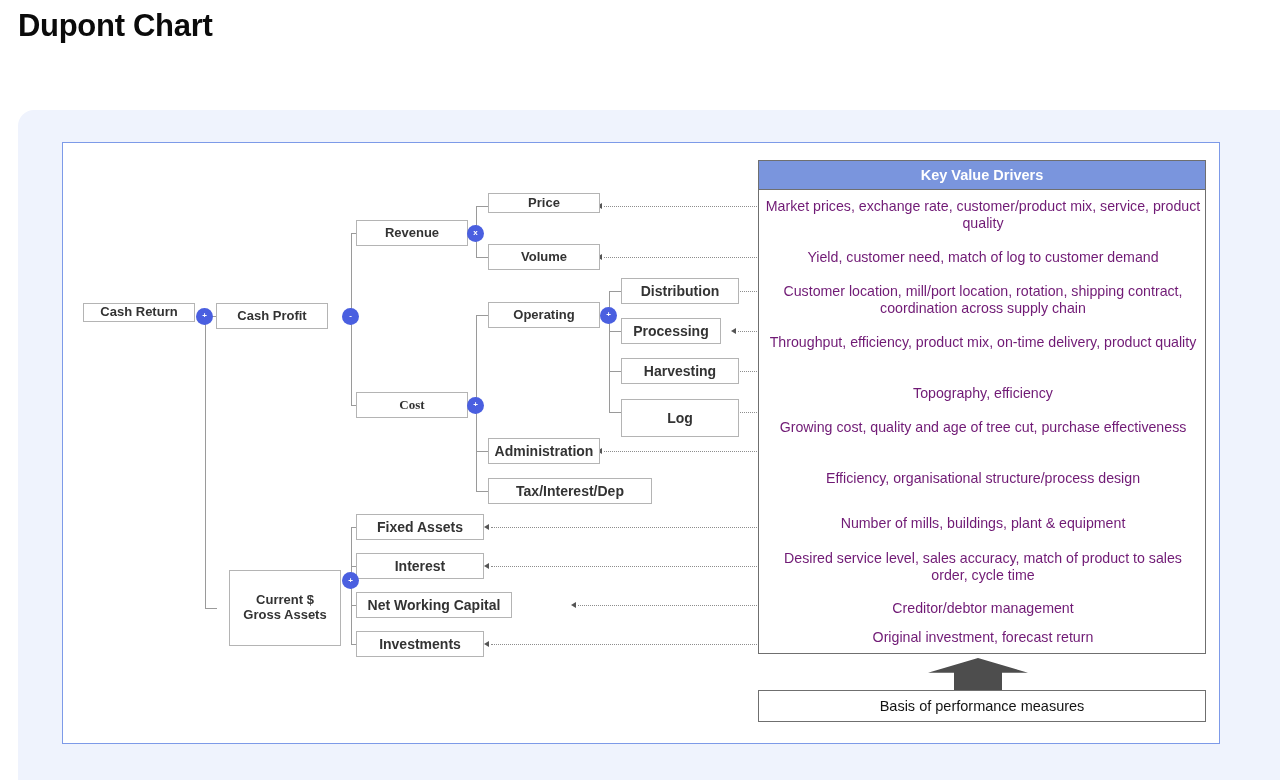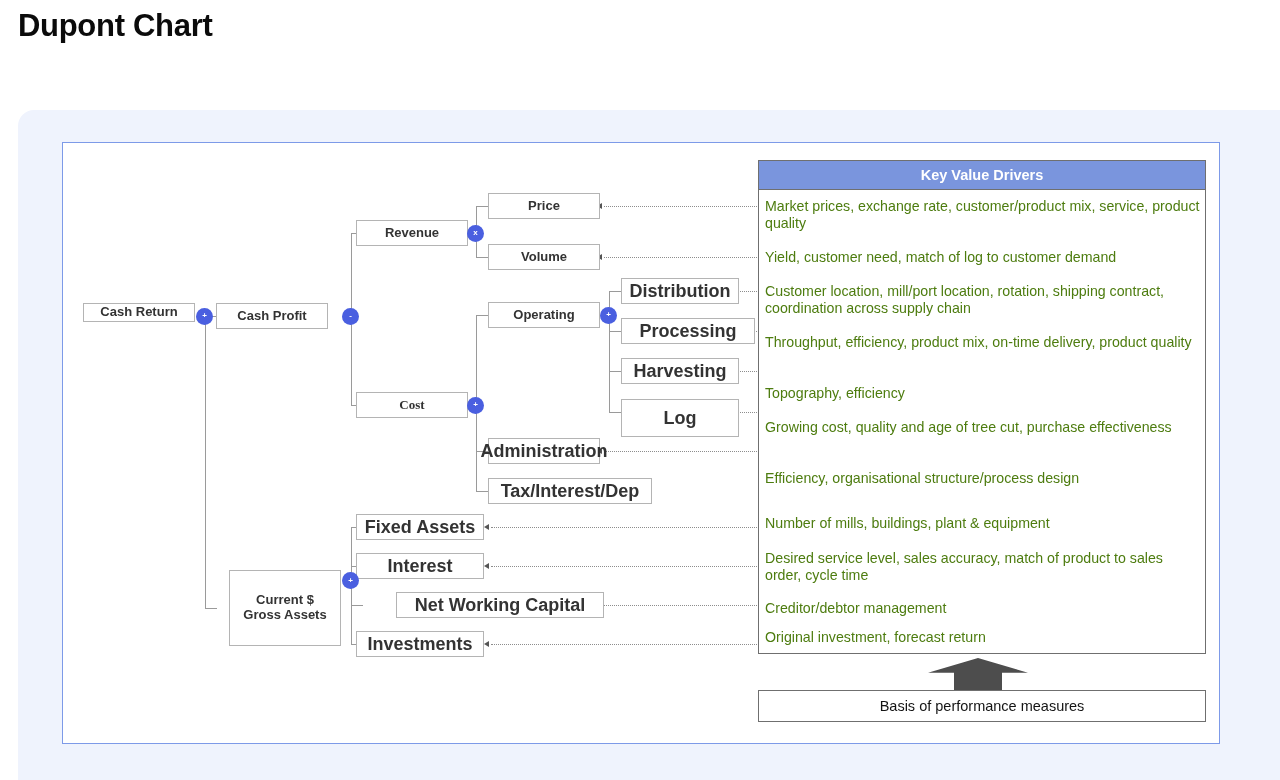--- a/index.html
+++ b/index.html
@@ -40,21 +40,21 @@
     border: 1px solid #b4b4b4;
     color: #333333;
     font-weight: bold;
     display: flex;
     align-items: center;
     justify-content: center;
     text-align: center;
     line-height: 1.15;
     z-index: 3;
   }
-  .node.sm   { font-size: 18px; }
+  .node.sm   { font-size: 14px; }
   .node.md   { font-size: 13px; }
 
   
   .badge {
     position: absolute;
     width: 17px; height: 17px;
     border-radius: 50%;
     background: #4a5fe0;
     color: #ffffff;
     font-size: 8px;
@@ -91,20 +91,21 @@
   }
 
   
   #kvd-panel {
     position: absolute;
     left: 758px; top: 160px;
     width: 448px; height: 494px;
     border: 1px solid #6f6f6f;
     background: #ffffff;
     z-index: 4;
+    text-align: center;
   }
   #kvd-header {
     height: 29px;
     background: #7a95dd;
     border-bottom: 1px solid #6f6f6f;
     color: #ffffff;
     font-size: 14.5px;
     font-weight: bold;
     display: flex;
     align-items: center;
@@ -113,21 +114,21 @@
   #kvd-body {
     position: relative;
     height: 463px;
     padding: 0;
   }
   .kvd-row {
     position: absolute;
     left: 6px;
     width: 436px;
     font-size: 14.2px;
-    color: #4d7c0f;
+    color: #701a75;
     line-height: 1.18;
   }
 
   
   #basis-arrow {
     position: absolute;
     left: 928px; top: 658px;
     width: 100px; height: 32px;
     background: #4d4d4d;
     clip-path: polygon(50% 0%, 100% 46%, 74% 46%, 74% 100%, 26% 100%, 26% 46%, 0% 46%);
@@ -227,44 +228,44 @@
 
   <div class="node md" style="left:166px; top:427px; width:112px; height:76px; padding:0 6px;">Current $ Gross Assets</div>
   <div class="badge" style="left:279px; top:429px;">+</div>
 
   <div class="node md" style="left:293px; top:77px; width:112px; height:26px;">Revenue</div>
   <div class="badge" style="left:404px; top:81.5px;">x</div>
 
   <div class="node md" style="left:293px; top:249px; width:112px; height:26px;font-family:Liberation Serif, serif;">Cost</div>
   <div class="badge" style="left:404px; top:253.5px;">+</div>
 
-  <div class="node md" style="left:425px; top:50px; width:112px; height:26px;">Price</div>
+  <div class="node md" style="left:425px; top:50px; width:112px; height:20px;">Price</div>
 
   <div class="node md" style="left:425px; top:101px; width:112px; height:26px;">Volume</div>
 
   <div class="node md" style="left:425px; top:159px; width:112px; height:26px;">Operating</div>
   <div class="badge" style="left:537px; top:163.5px;">+</div>
 
   <div class="node sm" style="left:425px; top:295px; width:112px; height:26px;">Administration</div>
 
   <div class="node sm" style="left:425px; top:335px; width:164px; height:26px;">Tax/Interest/Dep</div>
 
   <div class="node sm" style="left:558px; top:135px; width:118px; height:26px;">Distribution</div>
 
-  <div class="node sm" style="left:558px; top:175px; width:134px; height:26px;">Processing</div>
+  <div class="node sm" style="left:558px; top:175px; width:100px; height:26px;">Processing</div>
 
   <div class="node sm" style="left:558px; top:215px; width:118px; height:26px;">Harvesting</div>
 
   <div class="node sm" style="left:558px; top:256px; width:118px; height:38px;">Log</div>
 
   <div class="node sm" style="left:293px; top:371px; width:128px; height:26px;">Fixed Assets</div>
 
   <div class="node sm" style="left:293px; top:410px; width:128px; height:26px;">Interest</div>
 
-  <div class="node sm" style="left:293px; top:449px; width:208px; height:26px;margin-left:40px;">Net Working Capital</div>
+  <div class="node sm" style="left:293px; top:449px; width:156px; height:26px;">Net Working Capital</div>
 
   <div class="node sm" style="left:293px; top:488px; width:128px; height:26px;">Investments</div>
 
 </div>
 
 <div id="kvd-panel">
   <div id="kvd-header">Key Value Drivers</div>
   <div id="kvd-body">
     <div class="kvd-row" style="top:8px;">Market prices, exchange rate, customer/product mix, service, product quality</div>
     <div class="kvd-row" style="top:59px;">Yield, customer need, match of log to customer demand</div>

